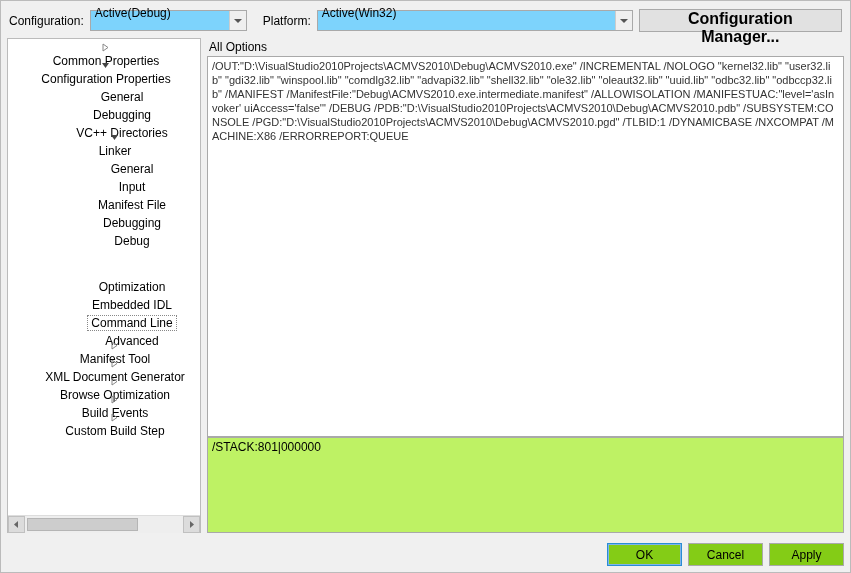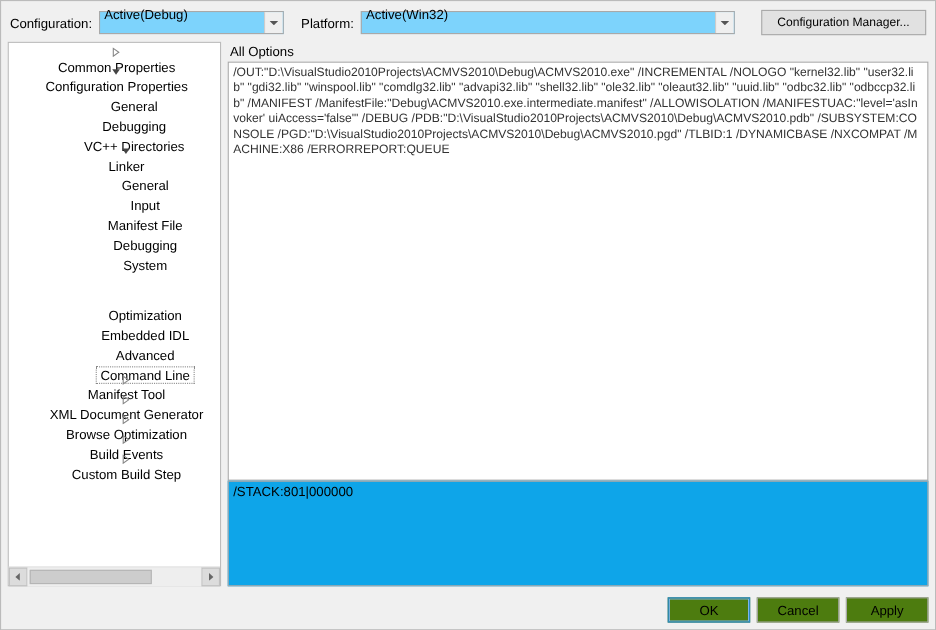--- a/index.html
+++ b/index.html
@@ -49,23 +49,24 @@
     justify-content: center;
     border-left: 1px solid #ccc;
     background: #efefef;
   }
   .dd-arrow svg { width: 8px; height: 4px; display:block; }
   .cfg-mgr-btn {
     height: 23px;
     border: 1px solid #a9a9a9;
     background: #e1e1e1;
     padding: 0 14px;
-    font-size: 11px;
+    font-size: 16px;
     cursor: pointer;
     margin-left: auto;
+    font-weight: bold;
   }
 
   .main-area {
     flex: 1;
     display: flex;
     gap: 6px;
     min-height: 0;
   }
   .tree-pane {
     width: 194px;
@@ -129,39 +130,39 @@
     line-height: 14px;
     overflow: hidden;
     color: #333;
     word-break: break-all;
   }
   .addl-header { display:flex; align-items:center; margin-top:8px; }
   .addl-header .spacer { flex:1; }
   .addl-box {
     height: 96px;
     border: 1px solid #a9a9a9;
-    background: #0ea5e9;
+    background: #bef264;
     padding: 2px 4px;
     font-size: 12px;
     color: #000;
     word-break: break-all;
   }
   .chk { width:13px; height:13px; margin-left:4px; }
 
   .btn-row {
     display: flex;
     justify-content: flex-end;
     gap: 6px;
     margin-top: 10px;
   }
   .btn {
     width: 75px;
     height: 23px;
     border: 1px solid #a9a9a9;
-    background: #4d7c0f;
+    background: #84cc16;
     font-size: 12px;
     cursor: pointer;
   }
   .btn.default-btn { border: 1px solid #2a8dd4; box-shadow: inset 0 0 0 1px #7eb4ea; }
 </style>
 </head>
 <body>
 
 <div class="window">
 
@@ -238,37 +239,37 @@
           <div class="tree-row" style="padding-left: 56px;">
             <span class="tw" style="width: 0px; margin-right: 0px;"></span>
             <span class="lbl">Manifest File</span>
           </div>
           <div class="tree-row" style="padding-left: 56px;">
             <span class="tw" style="width: 0px; margin-right: 0px;"></span>
             <span class="lbl">Debugging</span>
           </div>
           <div class="tree-row" style="padding-left: 56px;">
             <span class="tw" style="width: 0px; margin-right: 0px;"></span>
-            <span class="lbl">System</span>
+            <span class="lbl">Debug</span>
           </div>
           <div class="tree-row" style="padding-left: 56px; margin-top: 28px;">
             <span class="tw" style="width: 0px; margin-right: 0px;"></span>
             <span class="lbl">Optimization</span>
           </div>
           <div class="tree-row" style="padding-left: 56px;">
             <span class="tw" style="width: 0px; margin-right: 0px;"></span>
             <span class="lbl">Embedded IDL</span>
           </div>
           <div class="tree-row" style="padding-left: 56px;">
             <span class="tw" style="width: 0px; margin-right: 0px;"></span>
+            <span class="lbl sel">Command Line</span>
+          </div>
+          <div class="tree-row" style="padding-left: 56px;">
+            <span class="tw" style="width: 0px; margin-right: 0px;"></span>
             <span class="lbl">Advanced</span>
-          </div>
-          <div class="tree-row" style="padding-left: 56px;">
-            <span class="tw" style="width: 0px; margin-right: 0px;"></span>
-            <span class="lbl sel">Command Line</span>
           </div>
           <div class="tree-row" style="padding-left: 22px;">
             <span class="tw">
               <svg viewBox="0 0 9 9">
                 <path d="M2 1 L7 4.5 L2 8 Z" fill="none" stroke="#888" stroke-width="1"></path>
               </svg>
             </span>
             <span class="lbl">Manifest Tool</span>
           </div>
           <div class="tree-row" style="padding-left: 22px;">

